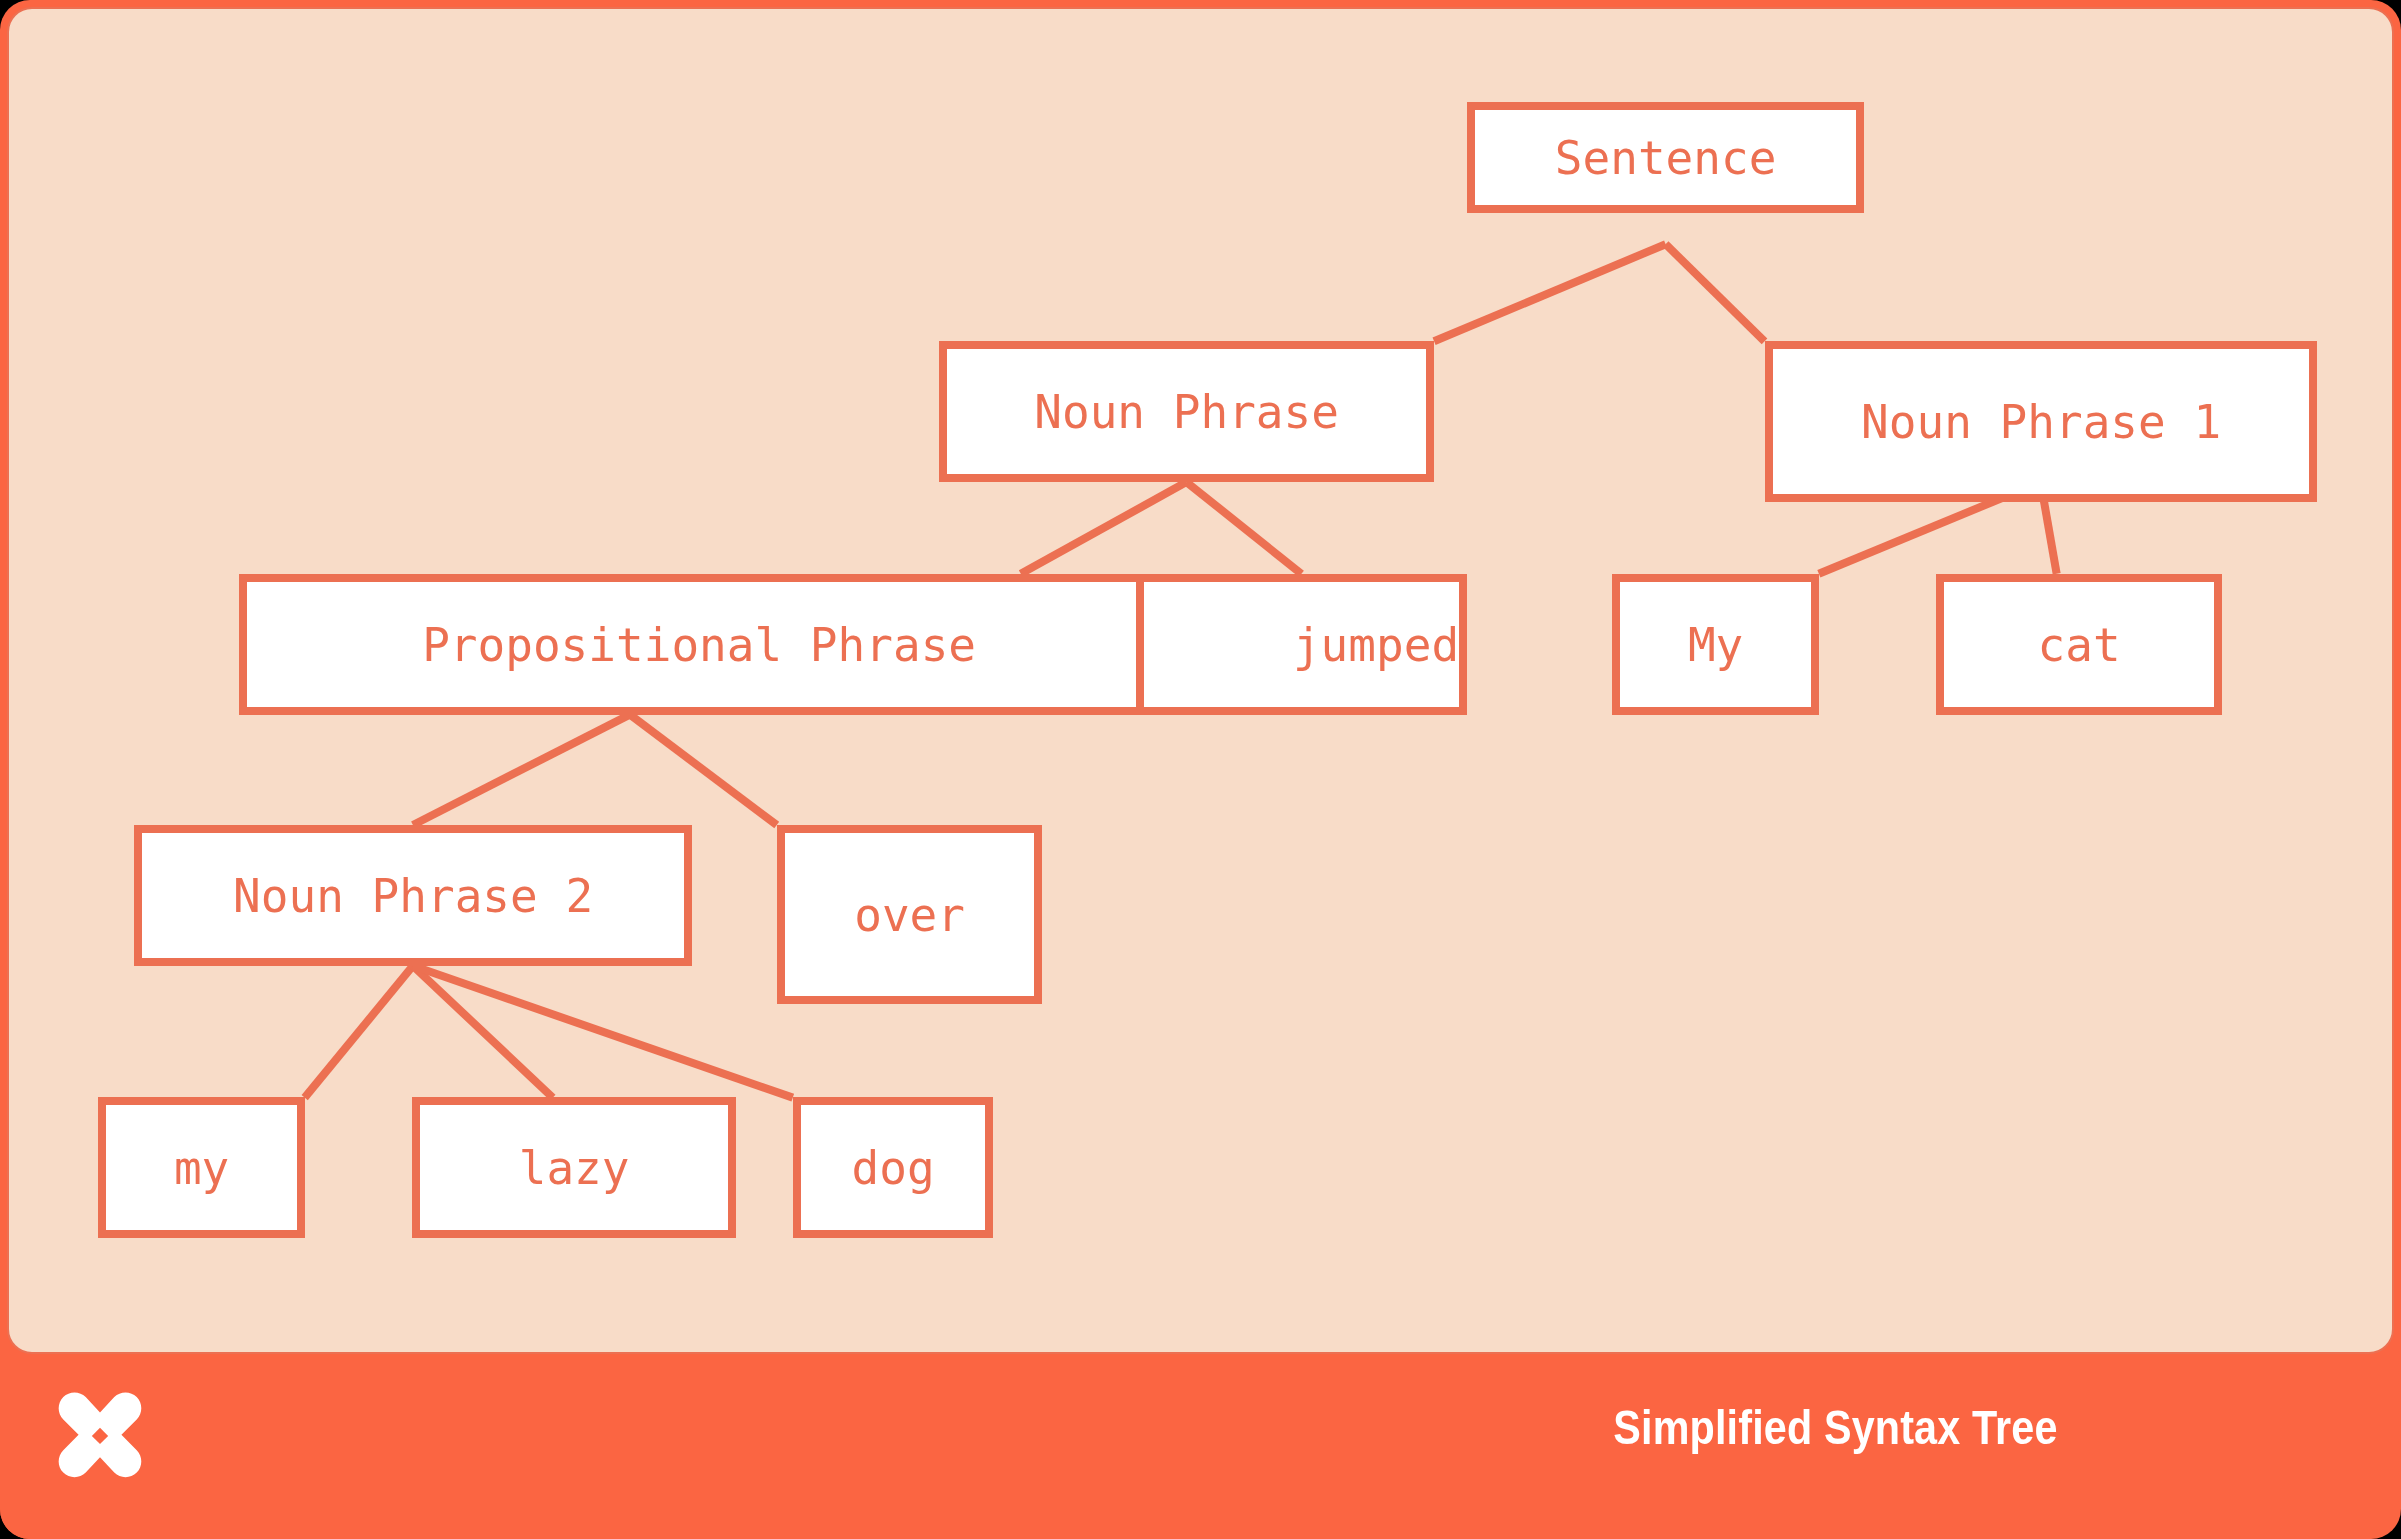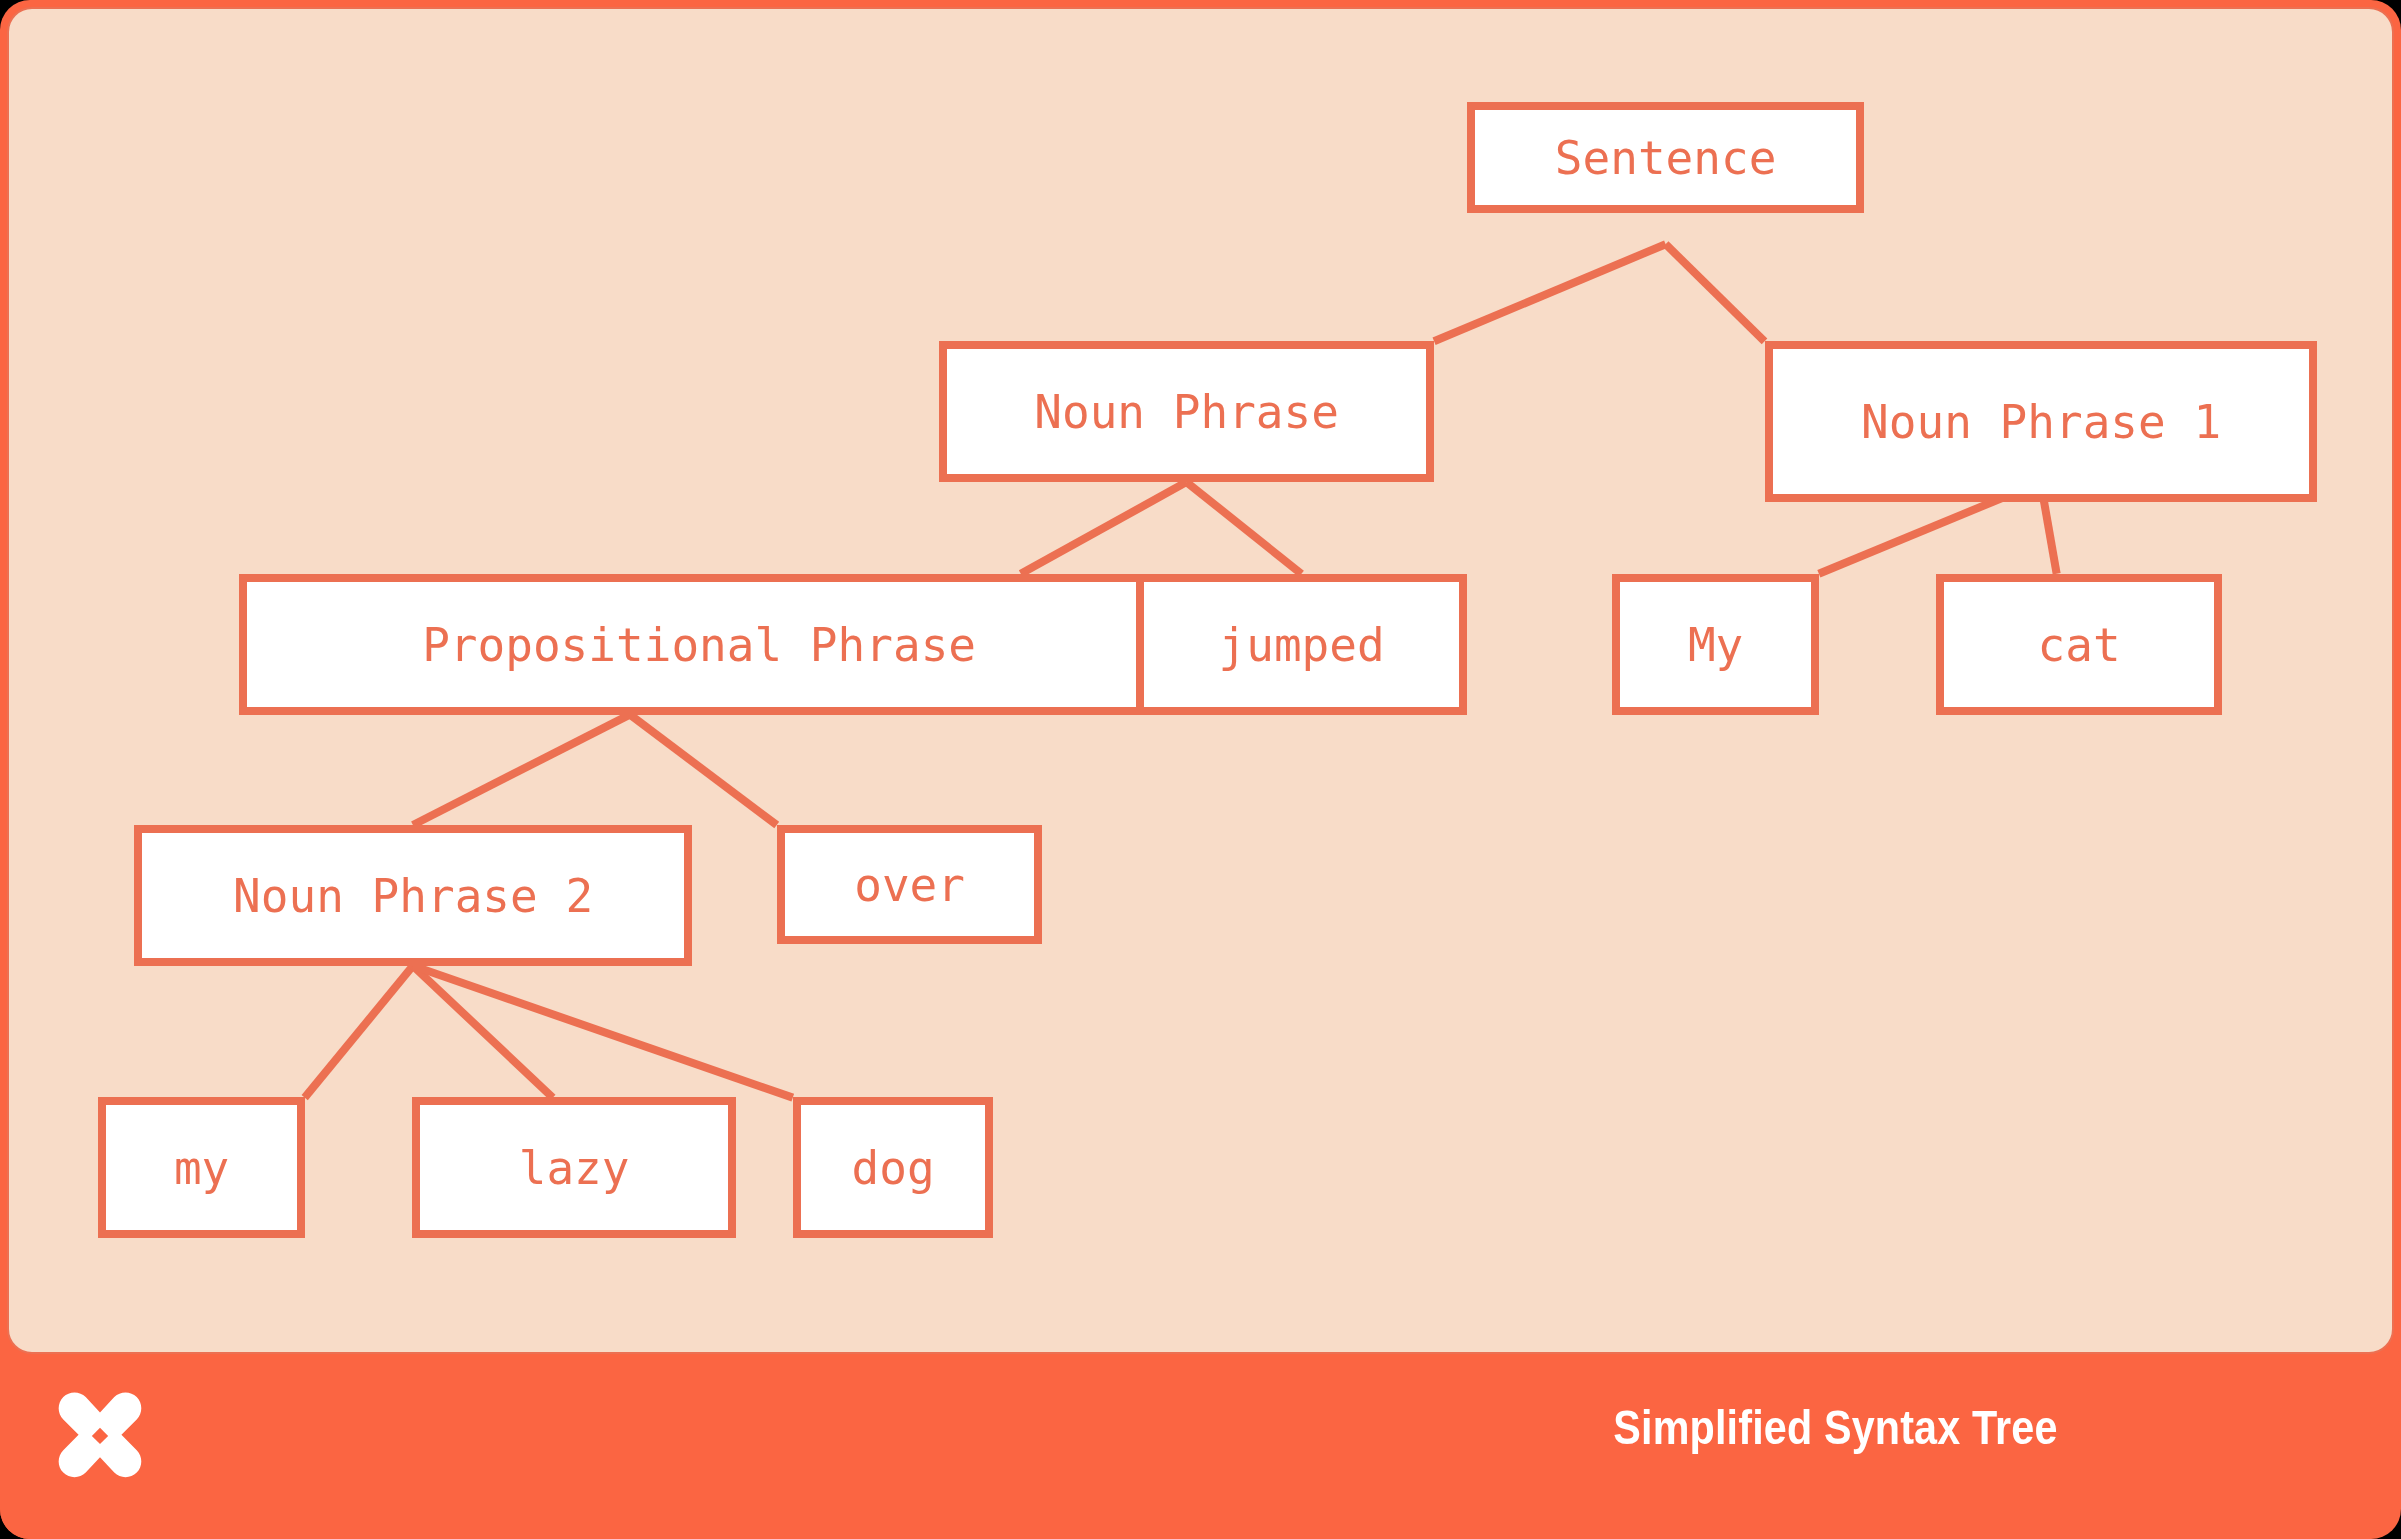--- a/index.html
+++ b/index.html
@@ -65,33 +65,33 @@
         </div>
         <div class="node" style="left: 930px; top: 332px; width: 495px; height: 141px;">
           <span style="font-size: 46px;">Noun Phrase</span>
         </div>
         <div class="node" style="left: 1756px; top: 332px; width: 552px; height: 161px;">
           <span style="font-size: 46px;">Noun Phrase 1</span>
         </div>
         <div class="node" style="left: 230px; top: 565px; width: 920px; height: 141px;">
           <span style="font-size: 46px;">Propositional Phrase</span>
         </div>
-        <div class="node" style="left: 1127px; top: 565px; width: 331px; height: 141px;">
+        <div class="node" style="left: 1127px; top: 565px; width: 331px; height: 141px; justify-content: flex-end;">
           <span style="font-size: 46px;">jumped</span>
         </div>
         <div class="node" style="left: 1603px; top: 565px; width: 207px; height: 141px;">
           <span style="font-size: 46px;">My</span>
         </div>
         <div class="node" style="left: 1927px; top: 565px; width: 286px; height: 141px;">
           <span style="font-size: 46px;">cat</span>
         </div>
         <div class="node" style="left: 125px; top: 816px; width: 558px; height: 141px;">
           <span style="font-size: 46px;">Noun Phrase 2</span>
         </div>
-        <div class="node" style="left: 768px; top: 816px; width: 265px; height: 119px;">
+        <div class="node" style="left: 768px; top: 816px; width: 265px; height: 179px;">
           <span style="font-size: 46px;">over</span>
         </div>
         <div class="node" style="left: 89px; top: 1088px; width: 207px; height: 141px;">
           <span style="font-size: 46px;">my</span>
         </div>
         <div class="node" style="left: 403px; top: 1088px; width: 324px; height: 141px;">
           <span style="font-size: 46px;">lazy</span>
         </div>
         <div class="node" style="left: 784px; top: 1088px; width: 200px; height: 141px;">
           <span style="font-size: 46px;">dog</span>

